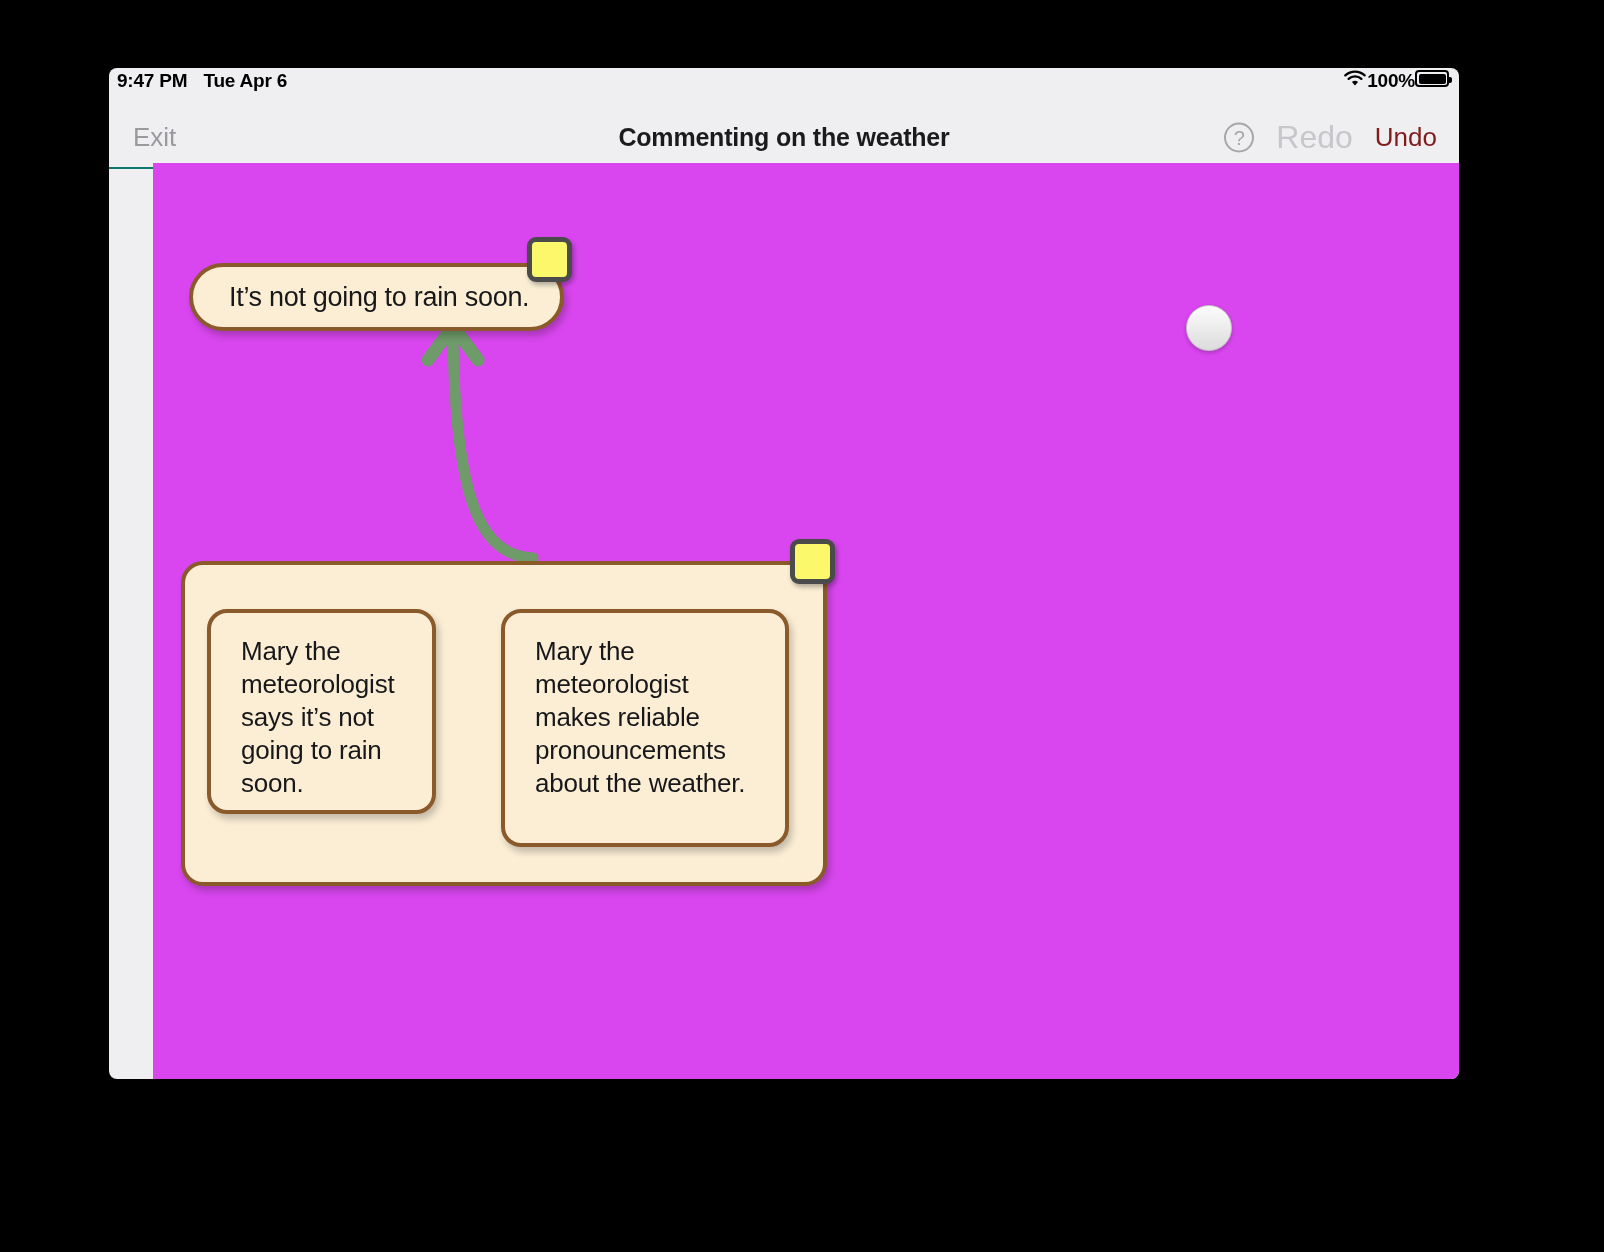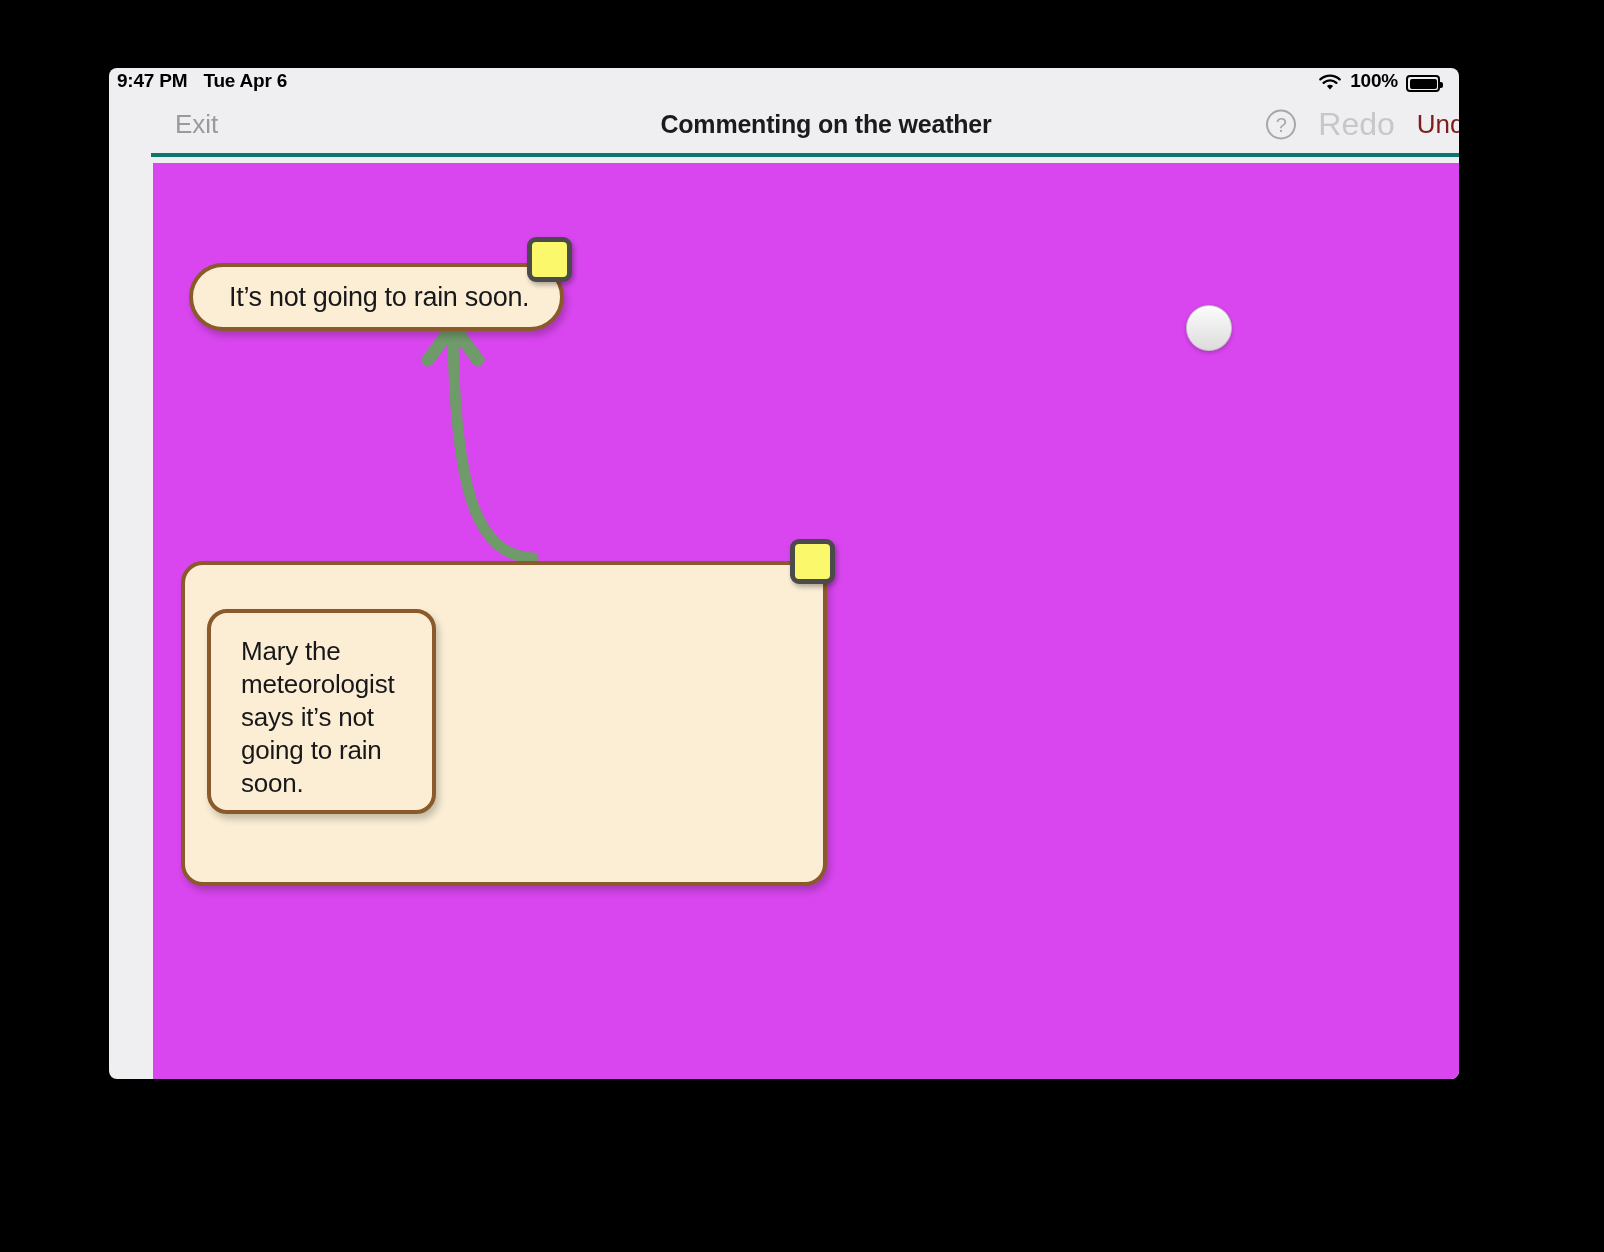--- a/index.html
+++ b/index.html
@@ -42,25 +42,24 @@
     position: absolute;
     left: 8px;
     top: 2px;
     display: flex;
     align-items: center;
     gap: 16px;
     white-space: nowrap;
   }
   #status-right {
     position: absolute;
-    right: 19px;
+    right: 10px;
     top: 2px;
     display: flex;
-    align-items: flex-end;
-    gap: 8px;
+    align-items: flex-start;
     white-space: nowrap;
   }
   .wifi-icon { display:block; }
   .battery {
     position: relative;
     width: 34px;
     height: 17px;
     border: 2px solid #000;
     border-radius: 4px;
     box-sizing: border-box;
@@ -79,27 +78,26 @@
     position: absolute;
     left: 1.5px; top: 1.5px; bottom: 1.5px;
     width: calc(100% - 3px);
     background: #000;
     border-radius: 2px;
   }
 
   
   #navbar {
     position: absolute;
-    left: 0; top: 27px;
+    left: 0; top: 39px;
     width: 100%;
     height: 62px;
     background: #efeef1;
-    border-bottom: 4px solid #0f766e;
-    box-sizing: border-box;
-    margin-left: 42px;
+    border-bottom: 2px solid #0f766e;
+    box-sizing: border-box;
   }
   #exit-button {
     position: absolute;
     left: 24px;
     top: 50%;
     transform: translateY(-50%);
     font-size: 26px;
     color: #9a9a9e;
     cursor: pointer;
   }
@@ -295,20 +293,23 @@
     </svg>
 
     <div class="node" id="conclusion-node">
       <span id="conclusion-text">It’s not going to rain soon.</span>
     </div>
 
     <div class="node" id="premise-group">
       <div class="node premise-node" id="premise-1">
         <span class="premise-text">Mary the meteorologist says it’s not going to rain soon.</span>
       </div>
+      <div class="node premise-node" id="premise-2">
+        <span class="premise-text">Mary the meteorologist makes reliable pronouncements about the weather.</span>
+      </div>
     </div>
 
     <div class="handle-square" id="conclusion-handle"></div>
     <div class="handle-square" id="group-handle"></div>
     <div id="orphan-handle"></div>
 
   </div>
 </div>
 
 </body></html>

